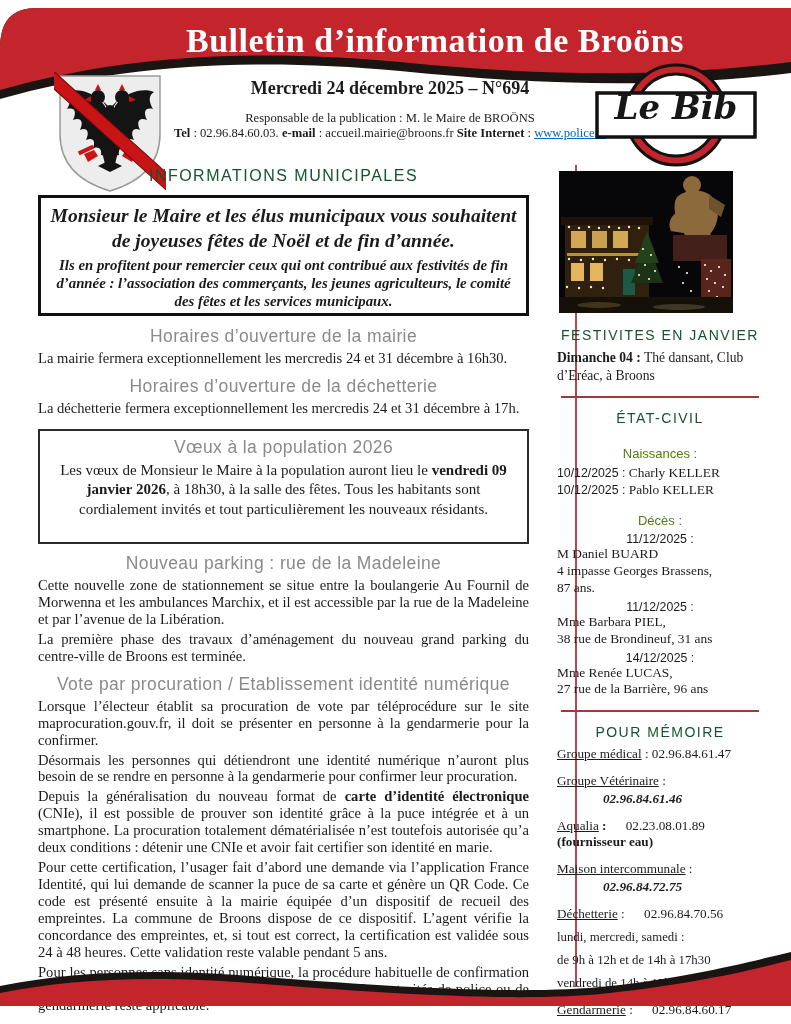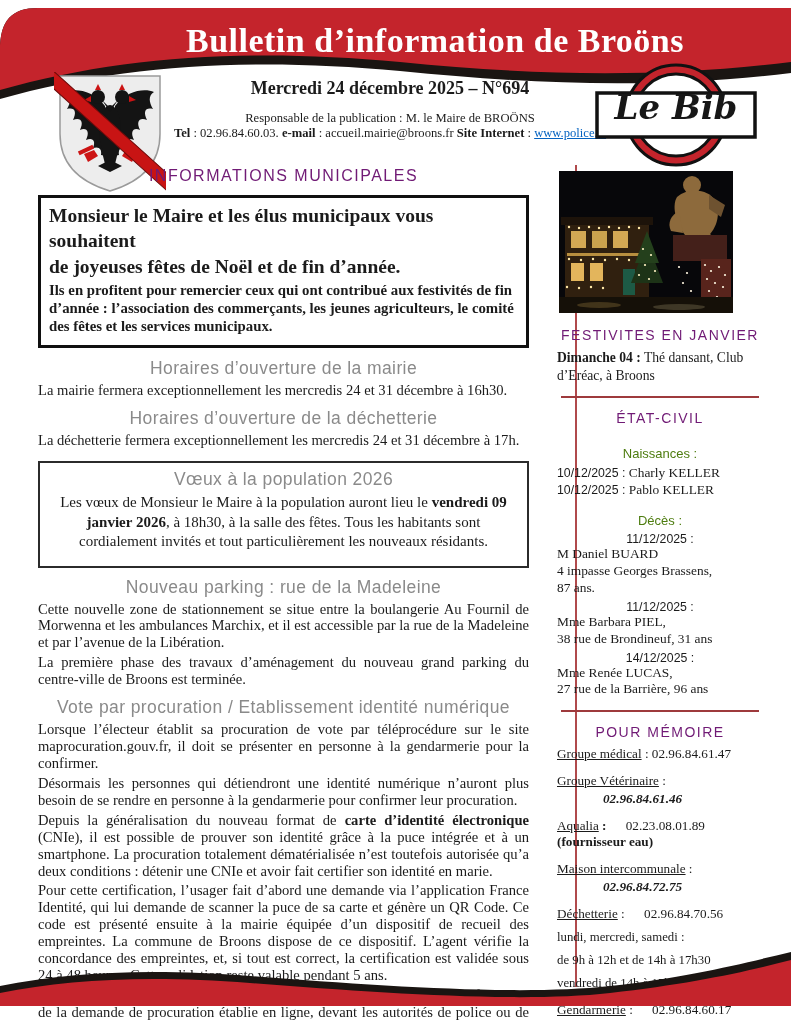--- a/index.html
+++ b/index.html
@@ -22,36 +22,36 @@
   .lebib { position:absolute; top:63px; left:594px; width:164px; height:104px; }
   .lebib-text { position:absolute; top:24px; left:0; width:164px; text-align:center;
     font-family:"DejaVu Serif", serif; font-style:italic; font-weight:bold; font-size:34px; color:#171717; }
 
   
   .main-row { position:absolute; top:163px; left:0; width:791px; display:flex; }
   .col-left  { width:543px; padding:0 14px 0 38px; }
   .col-right { width:248px; padding:8px 28px 0 14px; }
   .v-divider { position:absolute; left:575px; top:165px; height:822px; width:2px; background:#b04a4c; }
 
-  .red-heading  { font-family:"Liberation Sans", sans-serif; font-weight:300; color:#701a75;
+  .red-heading  { font-family:"Liberation Sans", sans-serif; font-weight:300; color:#14532d;
     text-align:center; letter-spacing:1.5px; }
   .gray-heading { font-family:"Liberation Sans", sans-serif; font-weight:300; color:#8a8a8a;
     text-align:center; font-size:17.5px; letter-spacing:.4px; }
 
   .info-muni { font-size:16px; margin:4px 0 10px 0; }
 
-  .greeting-box { border:3px solid #101010; padding:5px 8px 10px 8px; margin-bottom:10px; text-align:left; }
+  .greeting-box { border:3px solid #101010; padding:5px 8px 3px 8px; margin-bottom:10px; text-align:center;font-style:italic; }
   .greeting-box .big { font-size:19.5px; font-weight:bold; line-height:1.3; }
   .greeting-box .sub { font-size:14.8px; font-weight:bold; line-height:1.22; margin-top:2px; }
 
   .sec { margin-top:9px; }
   .body-p { font-size:14.6px; line-height:1.16; margin-top:3px; }
   .just { text-align:justify; }
 
-  .voeux-box { border:2px solid #2b2b2b; padding:6px 10px 14px 10px; margin:12px 0 4px 0; text-align:center; }
+  .voeux-box { border:2px solid #2b2b2b; padding:6px 10px 23px 10px; margin:12px 0 4px 0; text-align:center; }
   .voeux-box .body-p { font-size:15px; line-height:1.3; }
 
   
   .photo-frame { width:174px; height:142px; margin-left:2px; }
   .sb-heading { font-size:14px; margin:10px 0 6px 0; }
   .sb-text { font-size:13.6px; line-height:1.3; }
   .sb-rule { height:2px; background:#9e3a3c; margin:12px 4px; }
   .sb-sub { font-family:"Liberation Sans", sans-serif; font-weight:300; color:#4d7c0f;
     font-size:13px; text-align:center; margin:20px 0 4px 0; }
   .sb-date { font-family:"Liberation Sans", sans-serif; font-size:12.3px;text-align:center; }

